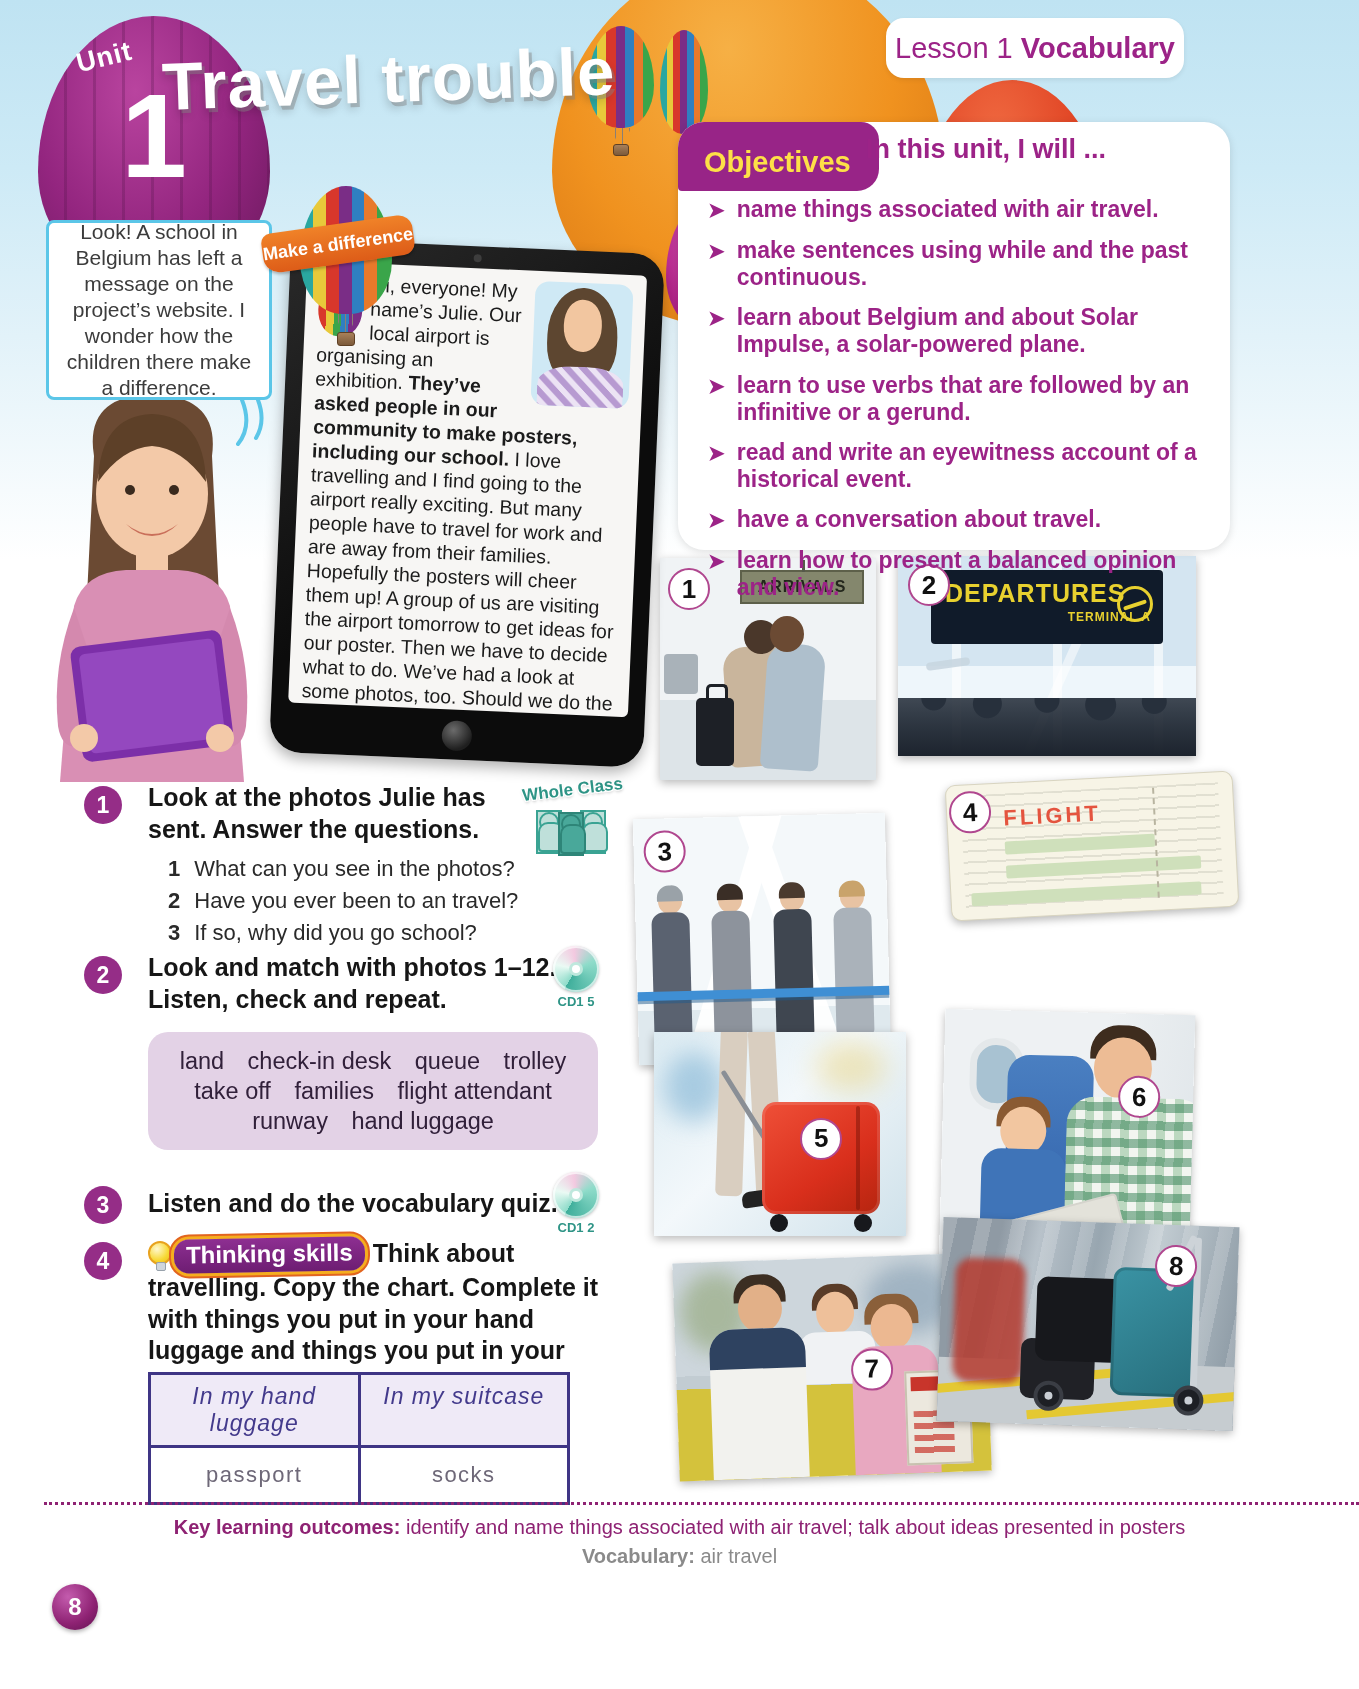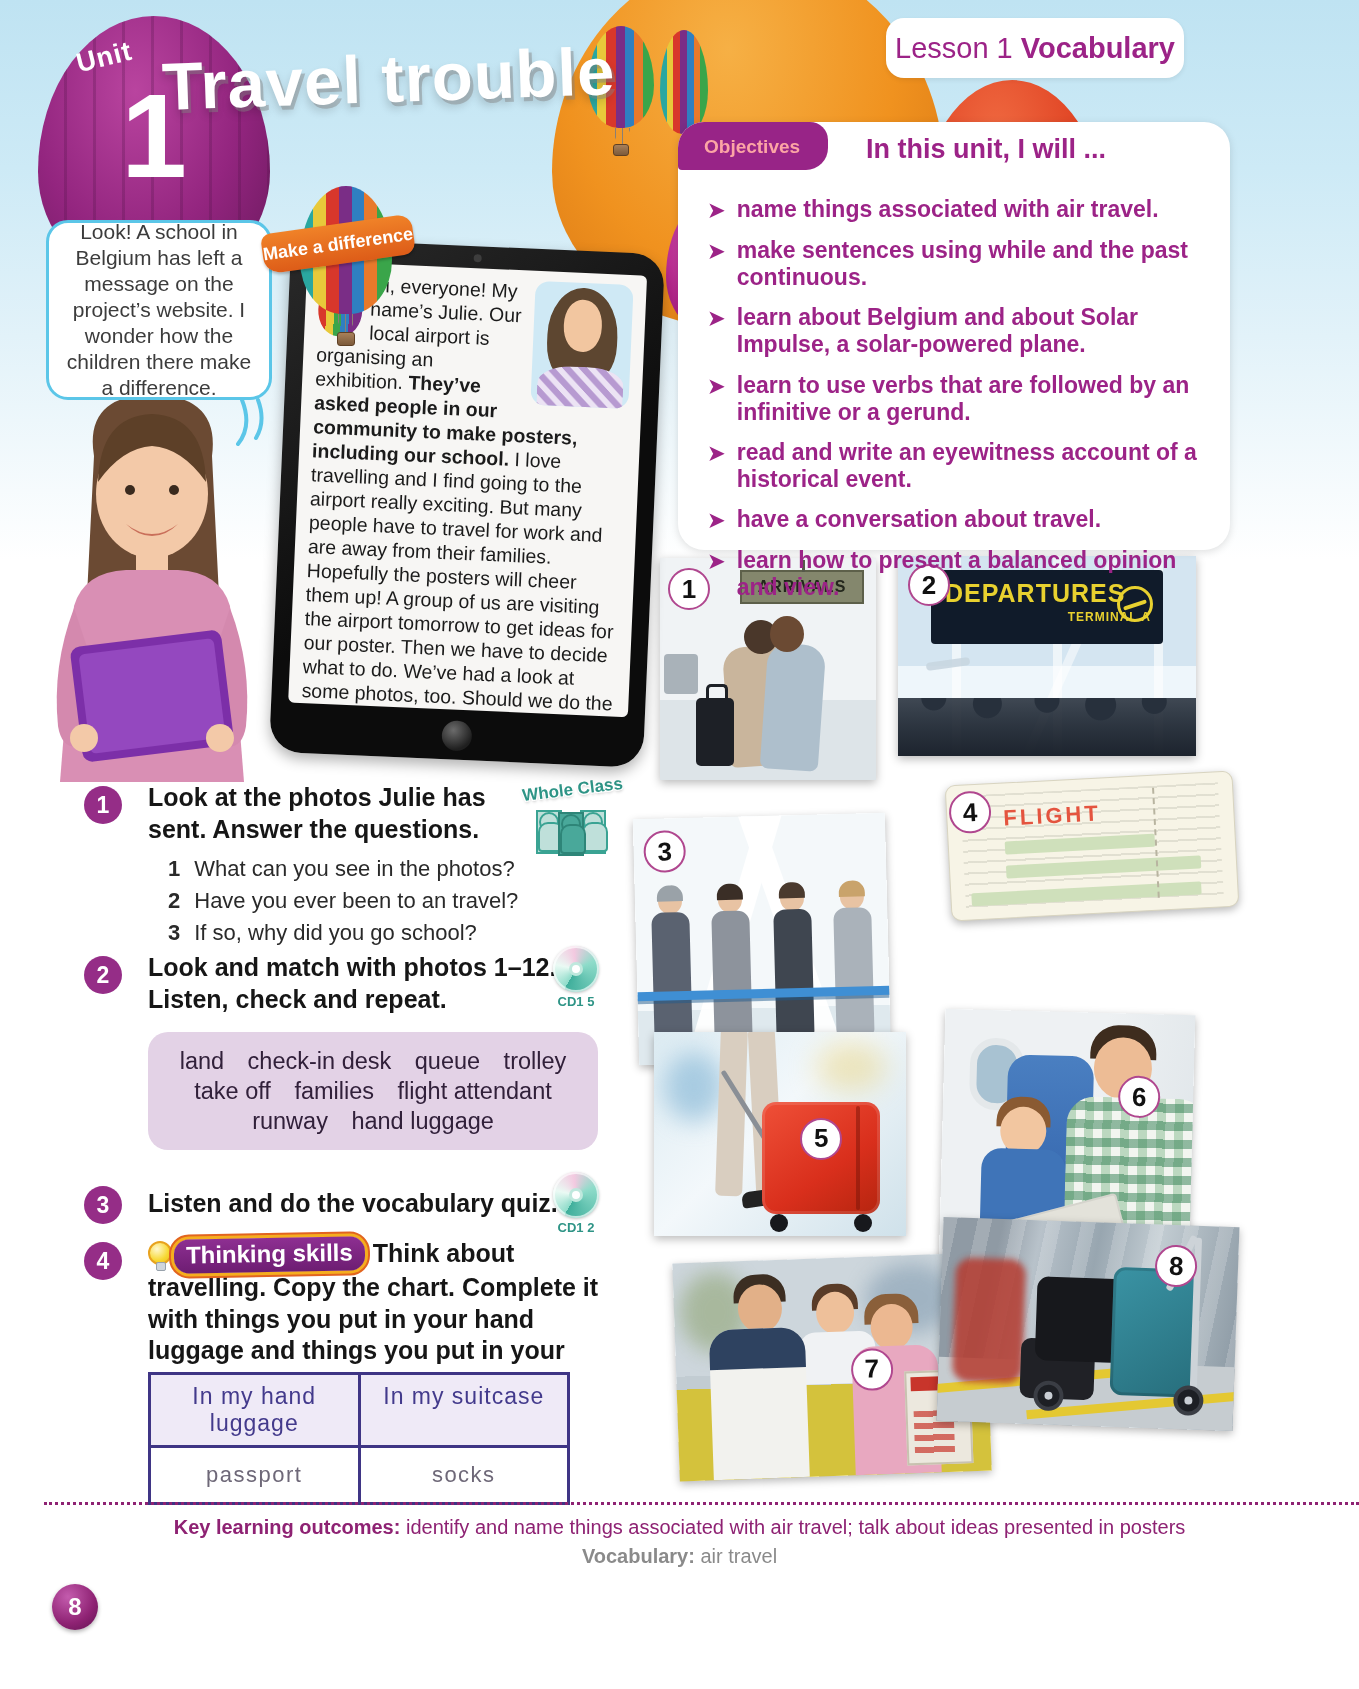--- a/index.html
+++ b/index.html
@@ -43,30 +43,30 @@
            text-shadow:3px 4px 0 rgba(130,130,130,.45), 0 6px 10px rgba(0,0,0,.18); }
   .lesson-box { position:absolute; left:886px; top:18px; width:298px; height:60px; z-index:3;
            background:#fff; border-radius:18px; display:flex; align-items:center; justify-content:center;
            gap:8px; box-shadow:0 2px 5px rgba(0,0,0,.08); }
   .lesson-box .l1 { color:#9c2387; font-size:29px; }
   .lesson-box .l2 { color:#9c2387; font-size:29px; font-weight:bold; }
 
   
   .objectives { position:absolute; left:678px; top:122px; width:552px; height:428px; z-index:3;
            background:#fff; border-radius:26px; box-shadow:0 2px 8px rgba(0,0,0,.13); }
-  .obj-badge { position:absolute; left:0px; top:0px; background:#982487; color:#fca5a5; font-weight:bold;
-           font-size:19px; padding:14px 28px 12px 26px; border-radius:26px 18px 22px 4px; }
+  .obj-badge { position:absolute; left:0px; top:0px; background:#982487; color:#fde047; font-weight:bold;
+           font-size:29px; padding:24px 28px 12px 26px; border-radius:26px 18px 22px 4px; }
   .obj-head { position:absolute; left:188px; top:12px; color:#9c2387; font-weight:bold; font-size:27px; }
   .obj-list { position:absolute; left:30px; top:74px; right:24px; display:flex; flex-direction:column; gap:13px; }
   .obj-item { display:flex; gap:12px; color:#9c2387; font-weight:bold; font-size:23px; line-height:1.18; }
   .obj-item .arrow { color:#9c2387; font-size:20px; line-height:1.4; }
 
   
   .bubble { position:absolute; left:46px; top:220px; width:226px; height:180px; z-index:3;
-            background:#fff; border:3px solid #5bc6e8; border-radius:22px; display:flex;
+            background:#fff; border:3px solid #5bc6e8; border-radius:8px; display:flex;
             align-items:center; justify-content:center; padding:10px 12px; text-align:center;
             color:#3c3c3c; font-size:21px; line-height:1.24; }
   .bubble-tail { position:absolute; left:236px; top:398px; z-index:3; }
   .ribbon { position:absolute; left:262px; top:224px; width:152px; height:40px; z-index:6;
             background:linear-gradient(180deg,#f08228,#dd5c18); border-radius:10px 14px 12px 16px;
             transform:rotate(-8deg); display:flex; align-items:center; justify-content:center;
             color:#fff; font-weight:bold; font-size:18px; box-shadow:0 2px 3px rgba(0,0,0,.25); }
 
   
   .tablet { position:absolute; left:280px; top:246px; width:374px; height:514px; z-index:4;
@@ -134,21 +134,21 @@
   .ts-badge { display:inline-block; padding:1px 12px 3px; border-radius:15px; margin-right:8px;
         background:linear-gradient(180deg,#8e2f92,#6d1d72); color:#fff; font-weight:bold; font-size:24px;
         box-shadow:0 0 0 3px #f5ae1f, 0 0 0 5px #e2641f; transform:rotate(-1deg); }
 
   
   .chart { position:absolute; left:148px; top:1372px; width:422px; z-index:3;
         border:3px solid #3f3585; background:#fff; }
   .chart .hrow { display:flex; background:#efeaf7; border-bottom:3px solid #3f3585; }
   .chart .drow { display:flex; }
   .chart .cell { flex:1; text-align:center; padding:8px 4px; }
-  .chart .hrow .cell { color:#433a8c; font-size:23px; letter-spacing:1px; }
+  .chart .hrow .cell { color:#433a8c; font-size:23px; letter-spacing:1px;font-style:italic; }
   .chart .drow .cell { color:#6e6878; font-size:22px; letter-spacing:1.5px; padding:14px 4px; }
   .chart .cell + .cell { border-left:3px solid #3f3585; }
 
   
   .photo { position:absolute; overflow:hidden; box-shadow:0 3px 9px rgba(0,0,0,.28); z-index:2; background:#dde; }
   .num-badge { position:absolute; width:42px; height:42px; border-radius:50%; background:#fff;
         border:2.5px solid #b0478f; color:#111; font-weight:bold; font-size:26px; display:flex;
         align-items:center; justify-content:center; z-index:6; }
   
   .p1 { left:660px; top:558px; width:216px; height:222px;

